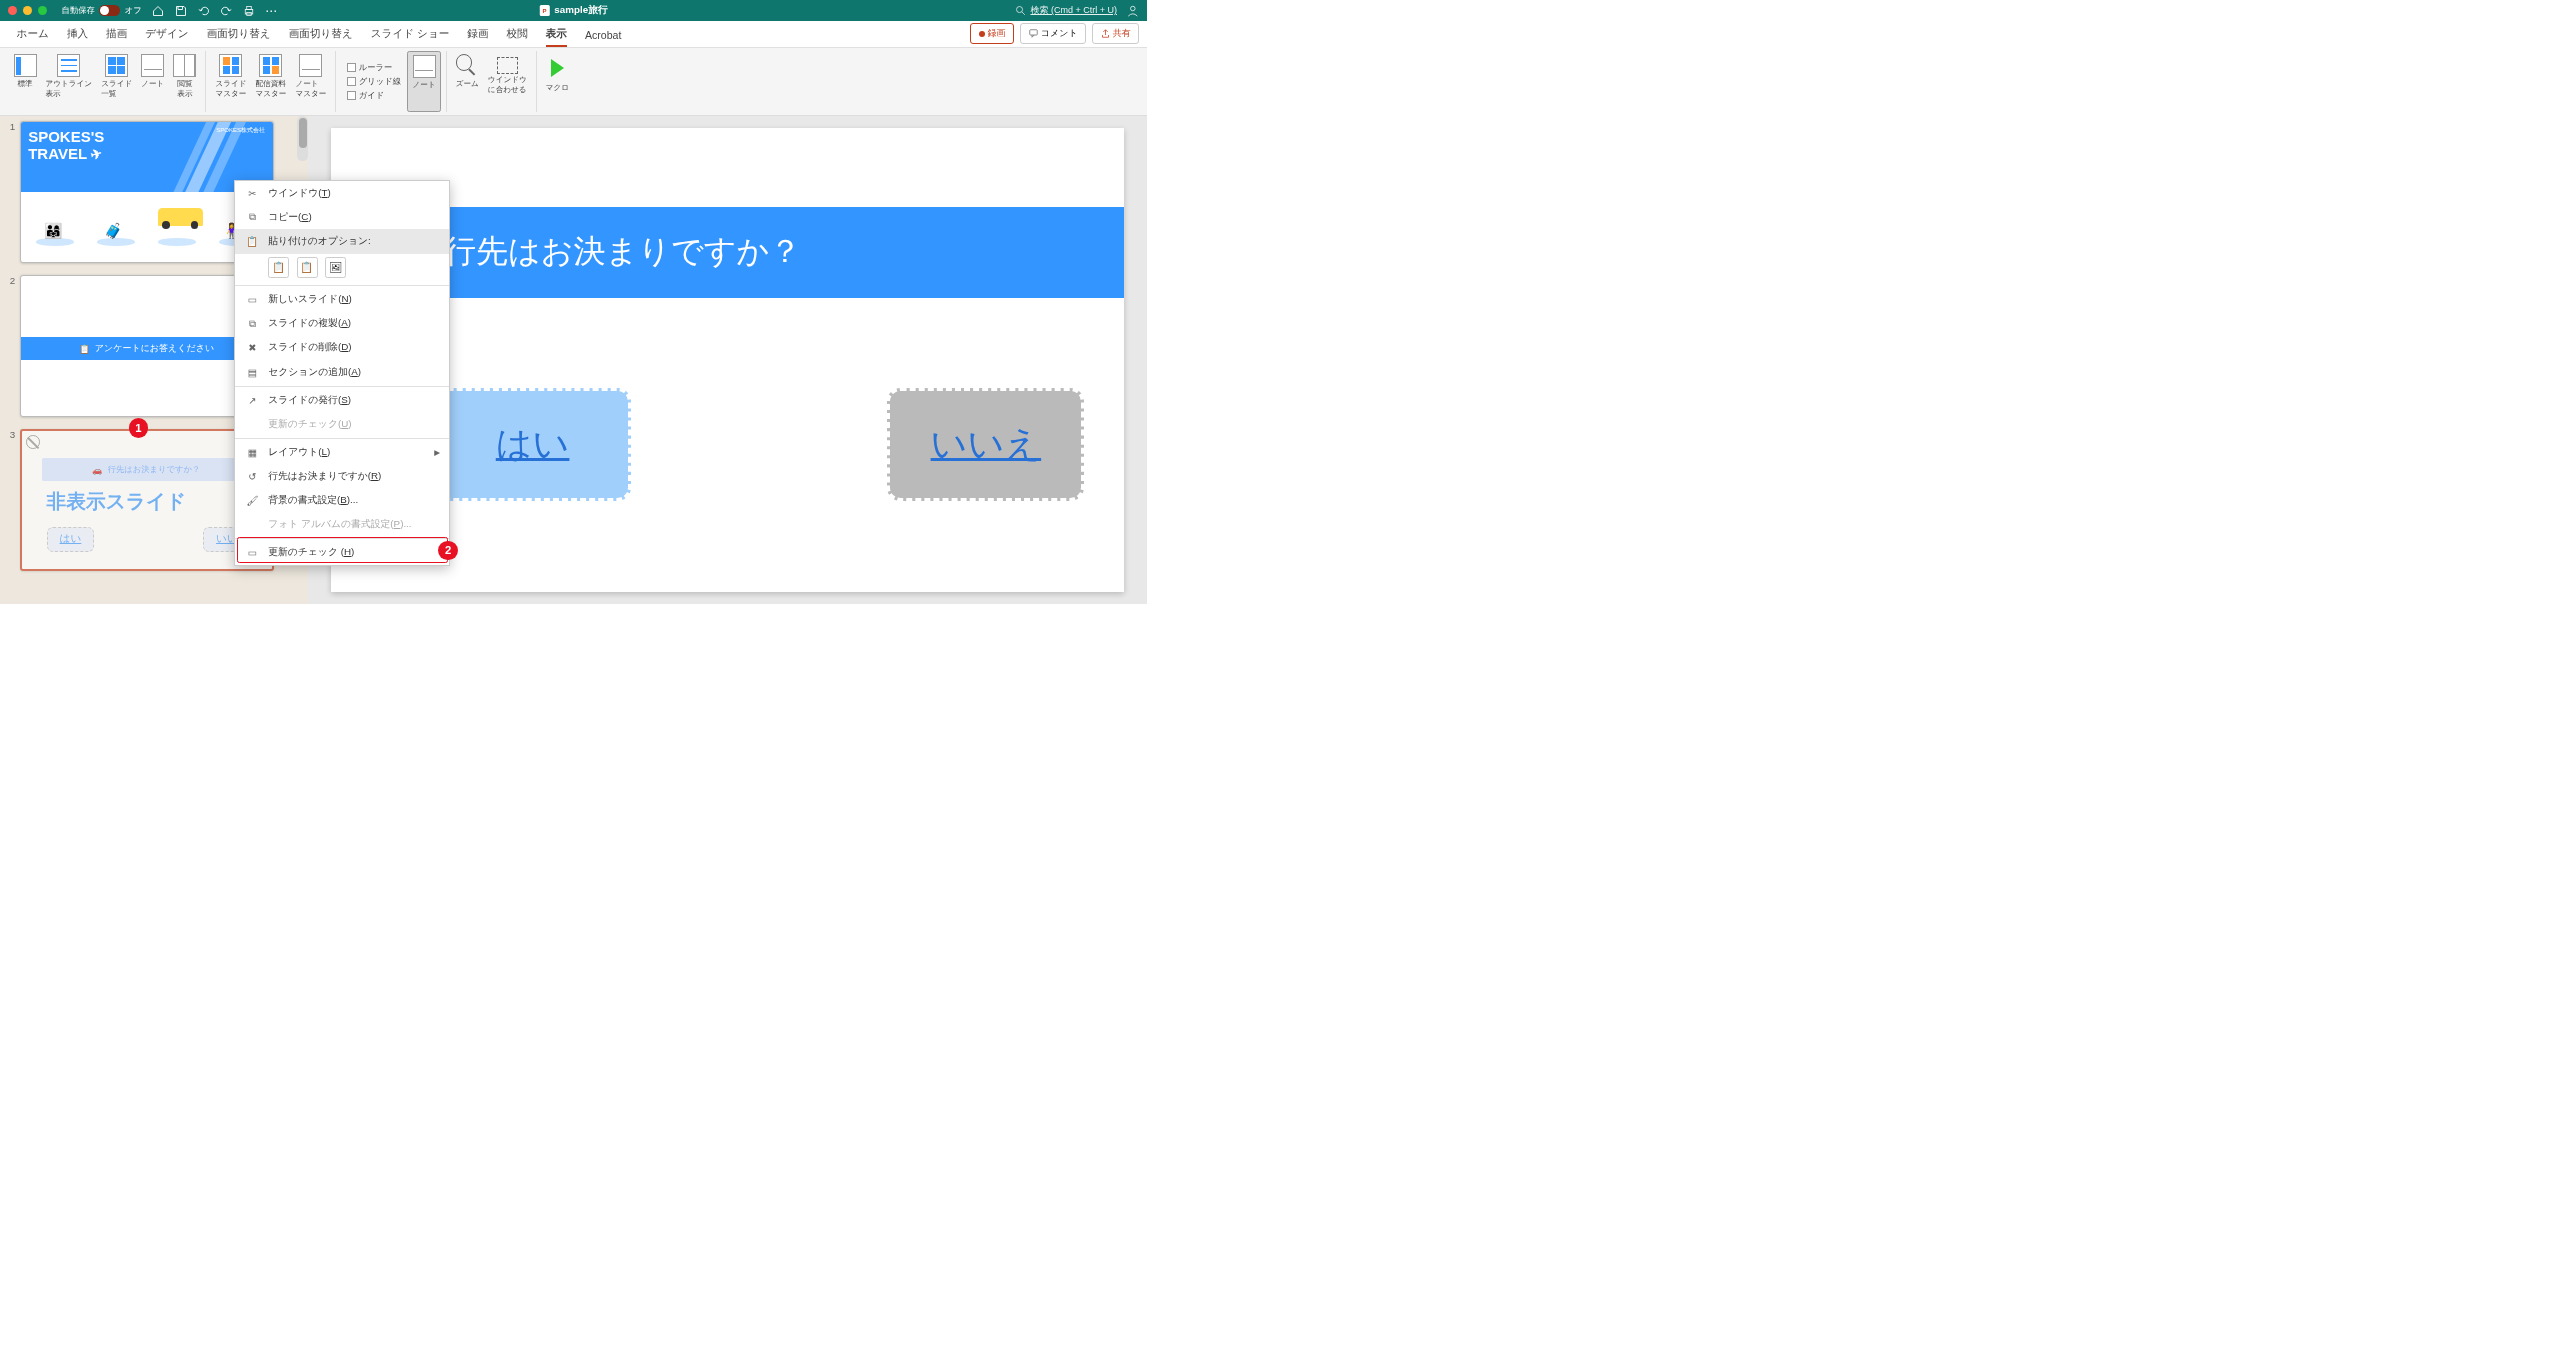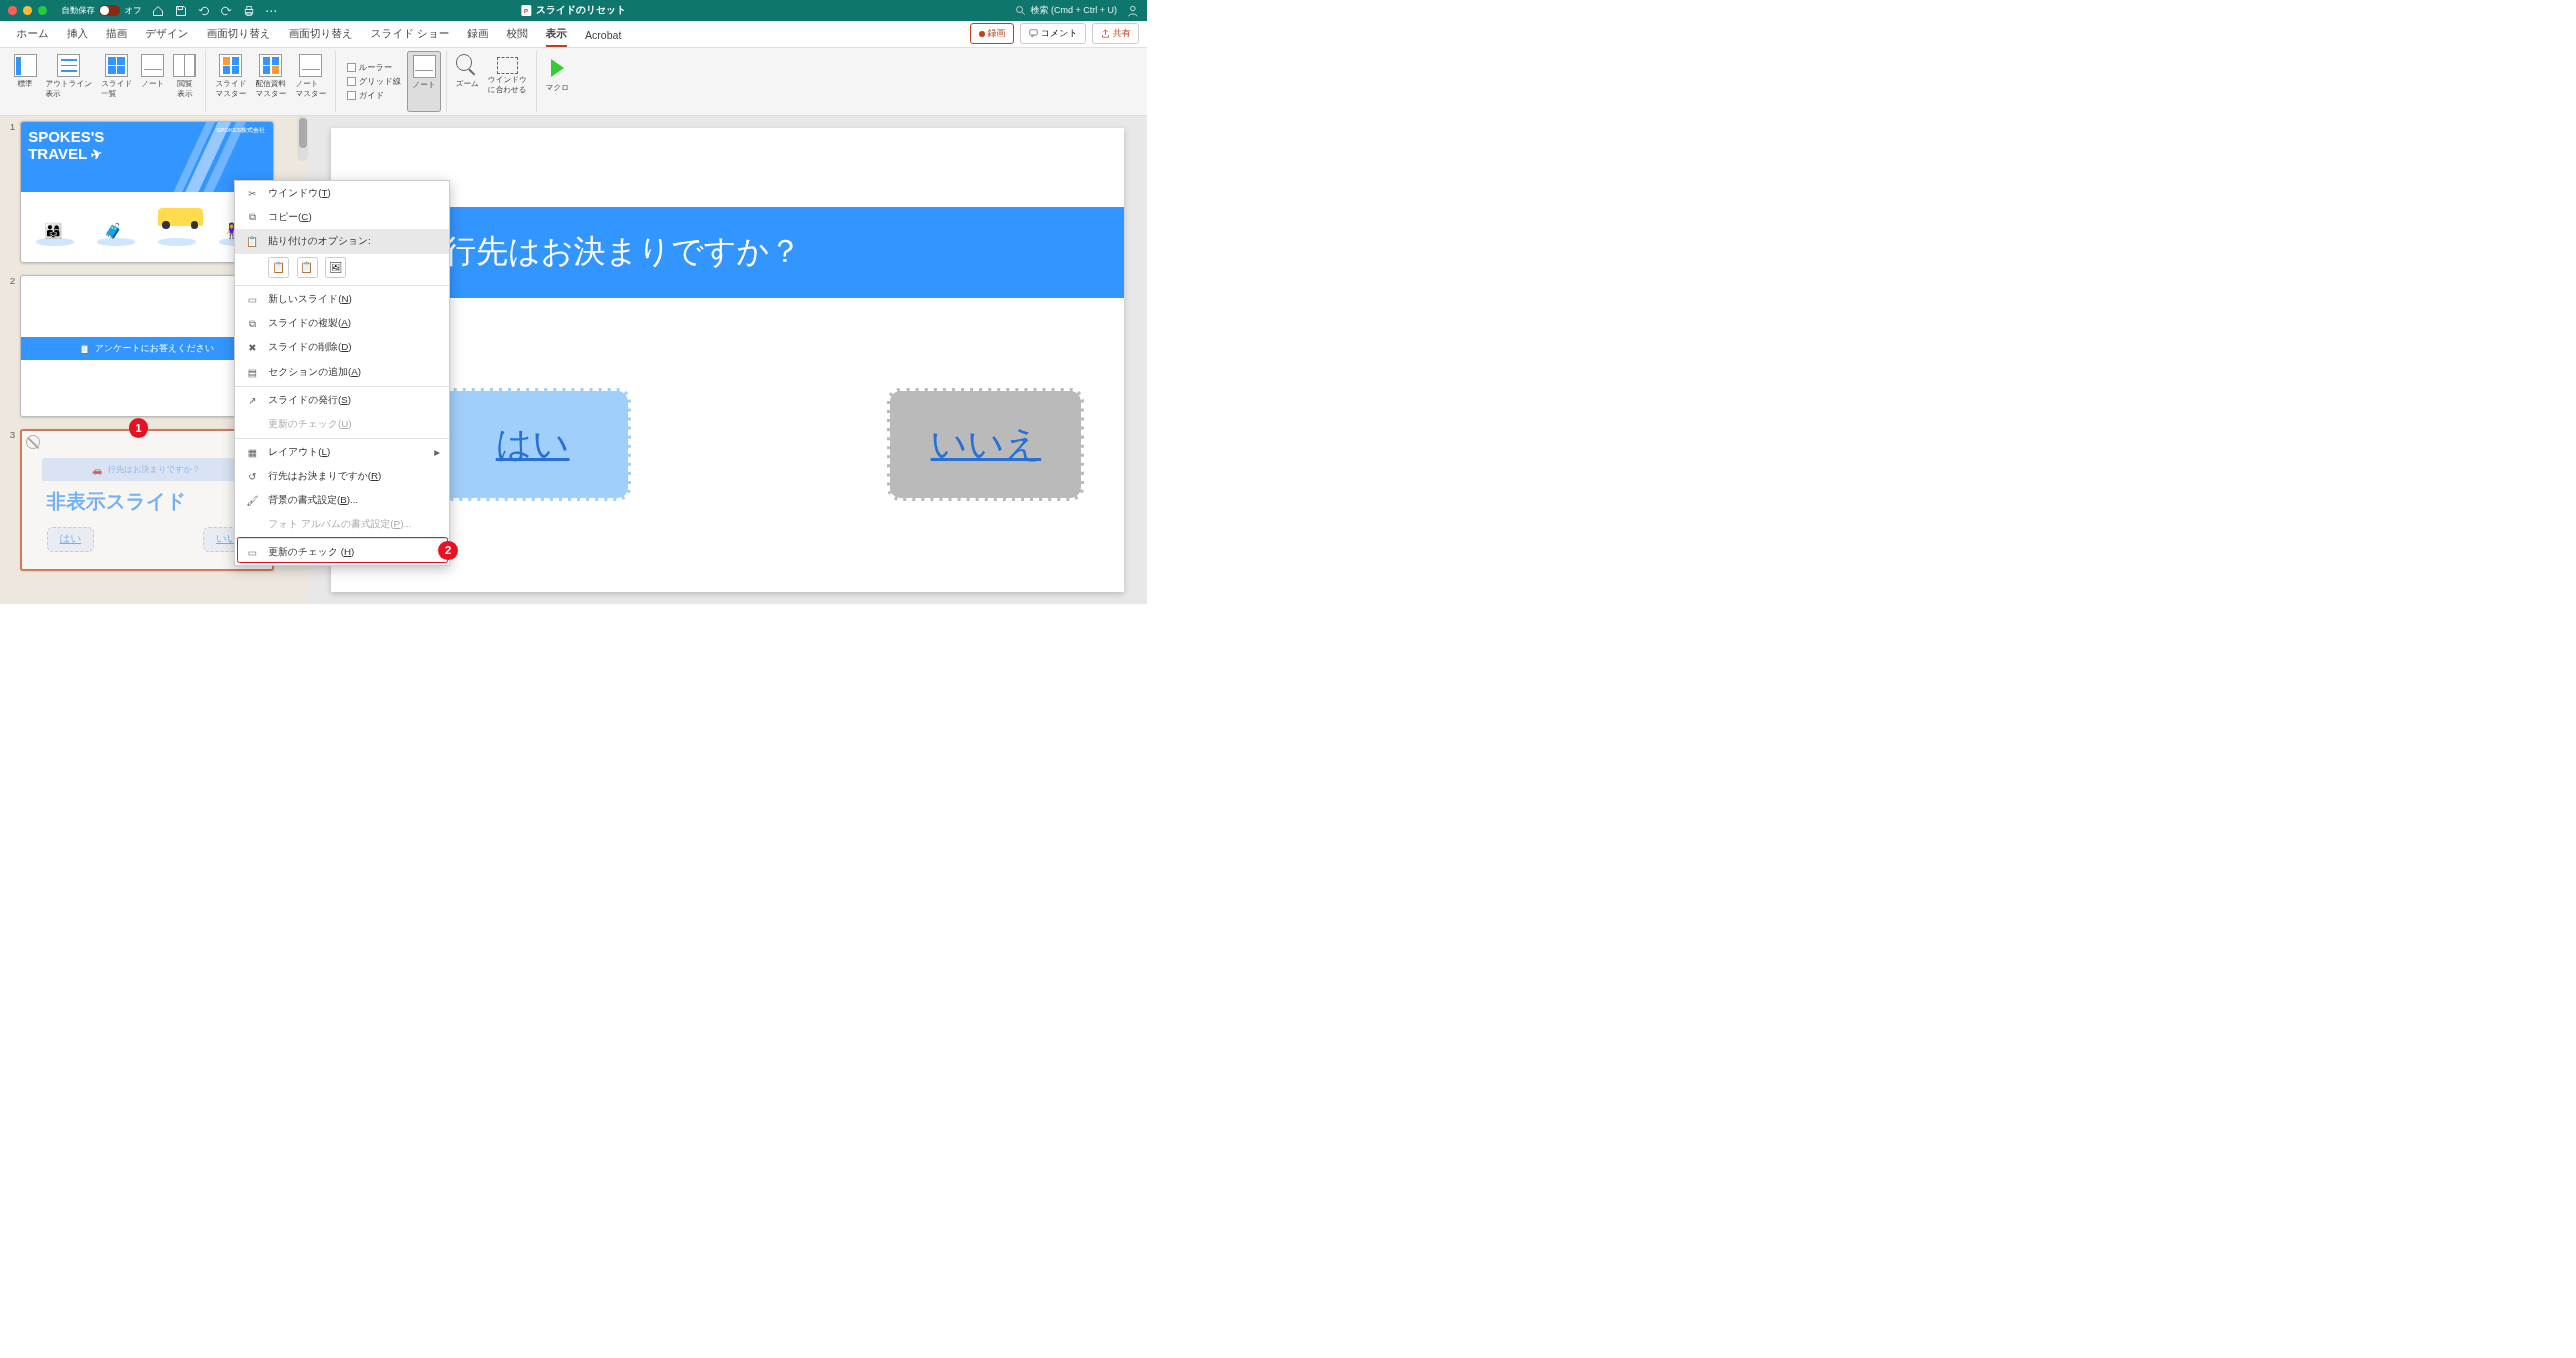--- a/index.html
+++ b/index.html
@@ -12,21 +12,21 @@
 .dot.red { background: #ff5f57; }
 .dot.yellow { background: #febc2e; }
 .dot.green { background: #28c840; }
 .autosave { display: flex; align-items: center; margin-left: 15px; font-size: 8.3px; gap: 4.5px; }
 .toggle { width: 21px; height: 10.6px; background: #8a2a15; border-radius: 5.3px; position: relative; }
 .toggle::after { content: ""; position: absolute; width: 9px; height: 9px; background: #fff; border-radius: 50%; left: 0.8px; top: 0.8px; }
 .title-icons { display: flex; gap: 10.6px; margin-left: 10.6px; }
 .title-icon { width: 12px; height: 12px; display: flex; align-items: center; justify-content: center; }
 .doc-title { position: absolute; left: 50%; transform: translateX(-50%); font-size: 9.8px; font-weight: 600; display: flex; align-items: center; gap: 4.5px; }
 .ppt-badge { width: 10.6px; height: 10.6px; background: #fff; color: #c43e1c; font-size: 6px; font-weight: bold; border-radius: 1.5px; display: flex; align-items: center; justify-content: center; }
-.search { position: absolute; right: 30px; display: flex; align-items: center; gap: 4.5px; font-size: 9px; opacity: .9; }
+.search { position: absolute; right: 30px; display: flex; align-items: center; gap: 4.5px; font-size: 9px; opacity: .9; text-decoration: underline; }
 .profile-icon { position: absolute; right: 7.6px; width: 13.6px; height: 13.6px; }
 
 
 .tabs { height: 27px; background: #fff; display: flex; align-items: flex-end; padding: 0 7.6px; border-bottom: 0.8px solid #e0e0e0; position: relative; }
 .tab { padding: 6px 9px; font-size: 10.6px; color: #444; cursor: pointer; position: relative; }
 .tab.active { font-weight: 600; }
 .tab.active::after { content: ""; position: absolute; bottom: 0; left: 9px; right: 9px; height: 2.3px; background: #c43e1c; }
 .tab-right { position: absolute; right: 7.6px; display: flex; gap: 6px; bottom: 3px; }
 .pill { border: 0.8px solid #ccc; border-radius: 3px; padding: 3px 7.6px; font-size: 9px; display: flex; align-items: center; gap: 3px; background: #fff; }
 .pill.rec { color: #c43e1c; border-color: #c43e1c; }
@@ -162,21 +162,21 @@
         <svg width="12" height="12" viewBox="0 0 16 16">
           <rect x="3" y="6" width="10" height="6" fill="none" stroke="#fff"></rect>
           <rect x="5" y="10" width="6" height="4" fill="none" stroke="#fff"></rect>
           <rect x="5" y="2" width="6" height="4" fill="none" stroke="#fff"></rect>
         </svg>
       </div>
     <div class="title-icon">⋯</div>
   </div>
   <div class="doc-title">
     <div class="ppt-badge">P</div>
-    <span>スライドのリセット</span>
+    <span>sample旅行</span>
   </div>
   <div class="search">
     <svg width="10.6" height="10.6" viewBox="0 0 14 14">
         <circle cx="6" cy="6" r="4" fill="none" stroke="#fff"></circle>
         <line x1="9" y1="9" x2="13" y2="13" stroke="#fff"></line>
       </svg>
     <span>検索 (Cmd + Ctrl + U)</span>
   </div>
   <svg class="profile-icon" viewBox="0 0 18 18">
       <circle cx="9" cy="6" r="3" fill="none" stroke="#fff"></circle>

